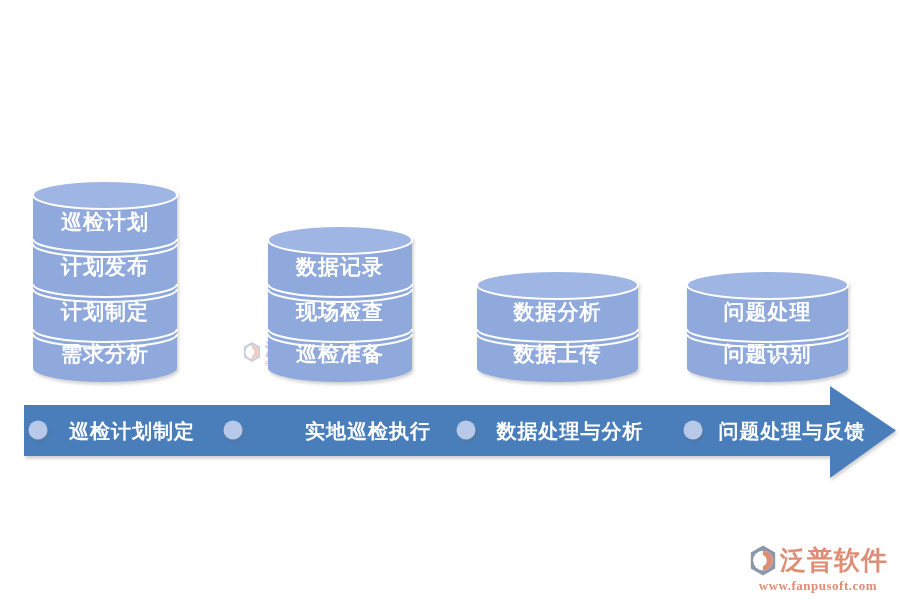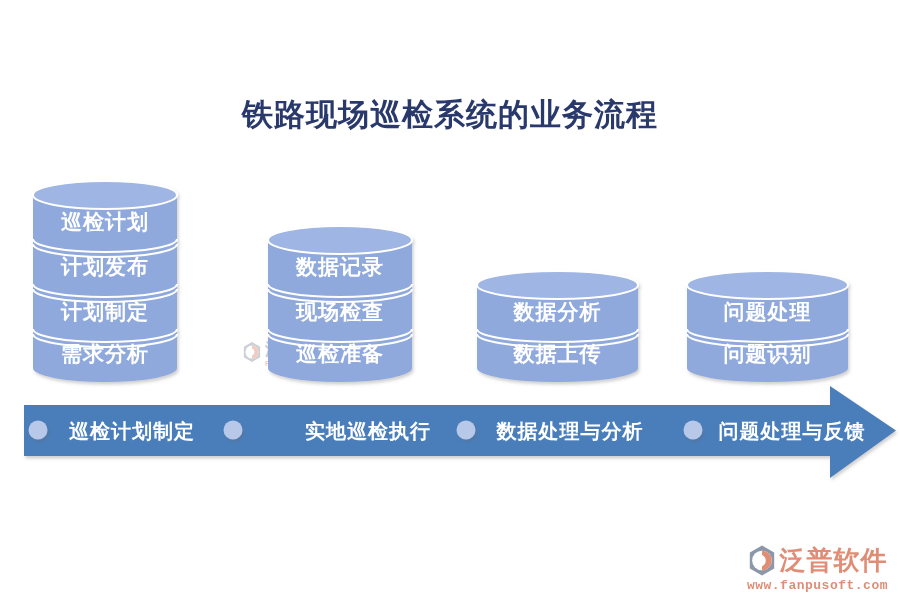--- a/index.html
+++ b/index.html
@@ -27,29 +27,28 @@
     position:absolute;right:12px;bottom:8px;z-index:2;
     display:flex;flex-direction:column;align-items:center;line-height:1;
   }
   .brand-row{display:flex;align-items:center;gap:2px;}
   .brand-name{
     font-size:26px;font-weight:600;color:var(--brand-salmon,#DF8D75);
     letter-spacing:1px;font-family:"Liberation Serif","DejaVu Serif",serif;
   }
   .brand-url{
     font-size:13px;font-weight:bold;color:var(--brand-salmon,#DF8D75);
-    letter-spacing:.5px;margin-top:2px;font-family:Liberation Mono, monospace;
+    letter-spacing:.5px;margin-top:2px;font-family:Liberation Serif, serif;
   }
 </style>
 </head>
 <body>
 
 <div class="canvas">
 
-  <h1 class="title">铁路现场巡检系统的业务流程</h1>
 
   <div class="watermark">
     <svg width="20" height="22" viewBox="0 0 32 34">
       <path d="M16 1 L29 8.5 L29 25.5 L16 33 L3 25.5 L3 8.5 Z" fill="#8C98A9"></path>
       <circle cx="16" cy="17" r="10.5" fill="#FFFFFF"></circle>
       <path d="M16 6.5 A10.5 10.5 0 0 1 16 27.5 L16 23 A6.5 6.5 0 0 0 16 11 Z" fill="#DF8D75"></path>
     </svg>
     <span class="wm-text">
       <span class="wm-brand">泛普软件</span>
       <span class="wm-sub">FANPU SOFTWARE</span>

